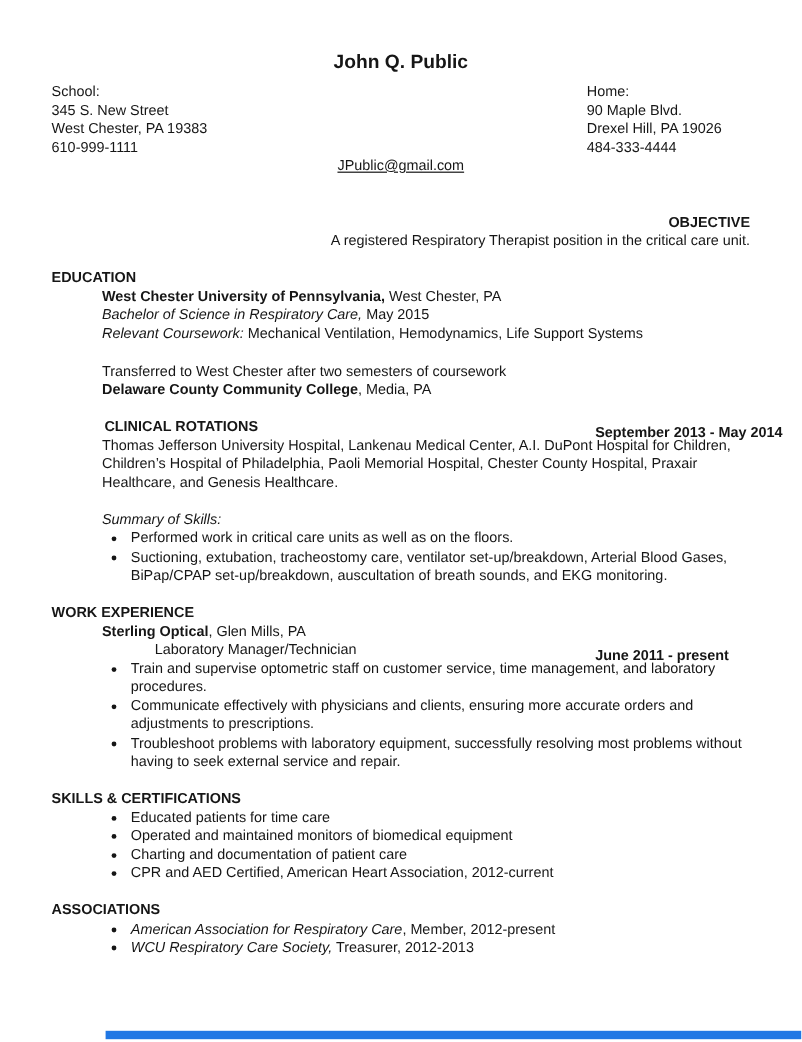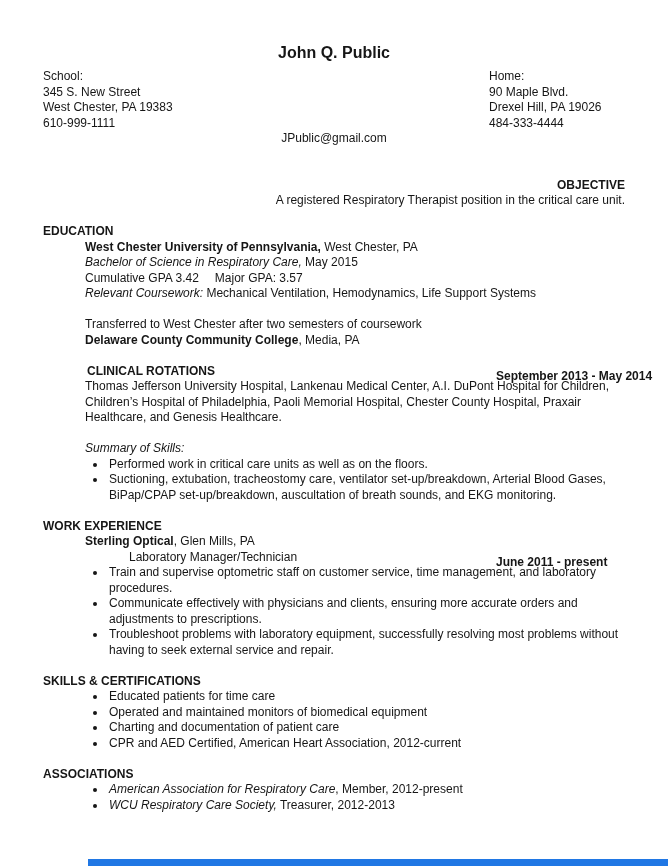--- a/index.html
+++ b/index.html
@@ -19,21 +19,21 @@
   .name {
     text-align: center;
     font-weight: bold;
     font-size: 16px;
     line-height: 18px;
   }
   .contact-block { margin-top: 7px; }
   .contact-row { display: flex; justify-content: space-between; }
   .contact-col.left { width: 300px; }
   .contact-col.right { width: 136px; }
-  .email-line { text-align: center; }
+  .email-line { text-align: center; text-decoration: underline; }
   .section { margin-top: 15.5px; }
   .section.after-header { margin-top: 31px; text-align: right; }
   .heading { font-weight: bold; }
   .indent { margin-left: 42px; }
   .rel { position: relative; margin-left: 44px; }
   .pad-indent { padding-left: 42px; }
   .date {
     position: absolute;
     left: 409px;
     top: 5px;
@@ -96,23 +96,20 @@
     <div class="heading">EDUCATION</div>
 
     <div class="indent">
       <div>
         <span class="b">West Chester University of Pennsylvania,</span><span> West Chester, PA</span>
       </div>
       <div>
         <span class="i">Bachelor of Science in Respiratory Care,</span><span> May 2015</span>
       </div>
       <div>
-        <span>Cumulative GPA 3.42</span><span class="gpa-major">Major GPA: 3.57</span>
-      </div>
-      <div>
         <span class="i">Relevant Coursework:</span><span> Mechanical Ventilation, Hemodynamics, Life Support Systems</span>
       </div>
     </div>
 
     <div class="indent gap-block">
       <div>Transferred to West Chester after two semesters of coursework</div>
       <div>
         <span class="b">Delaware County Community College</span><span>, Media, PA</span>
       </div>
     </div>

